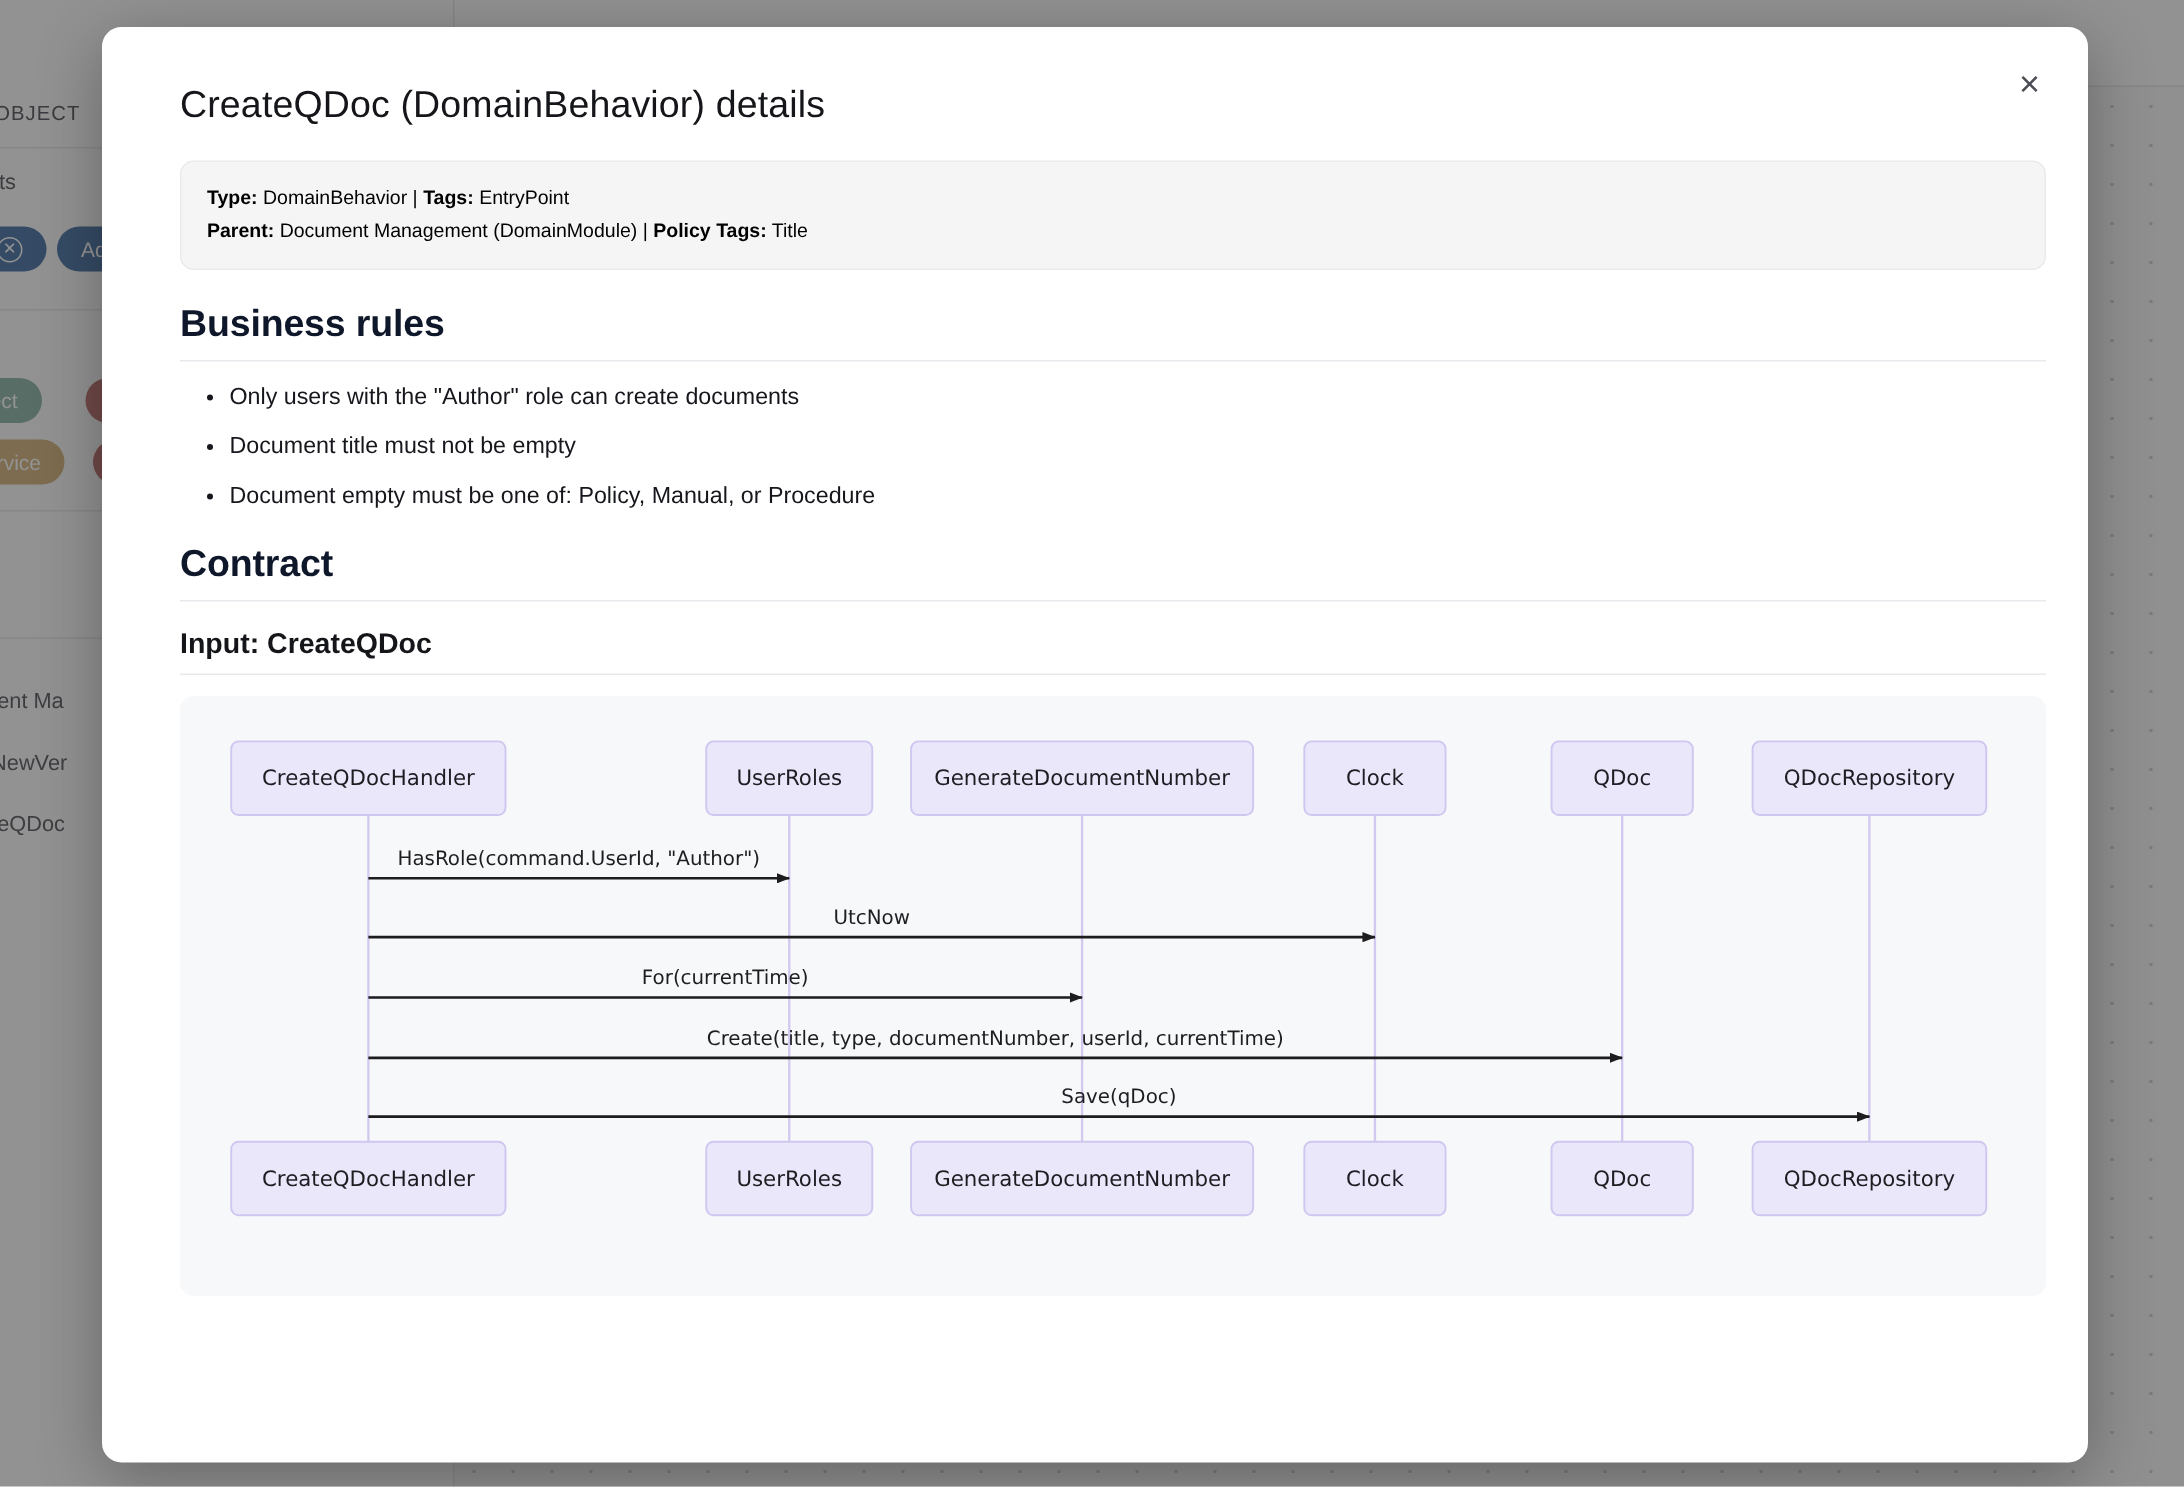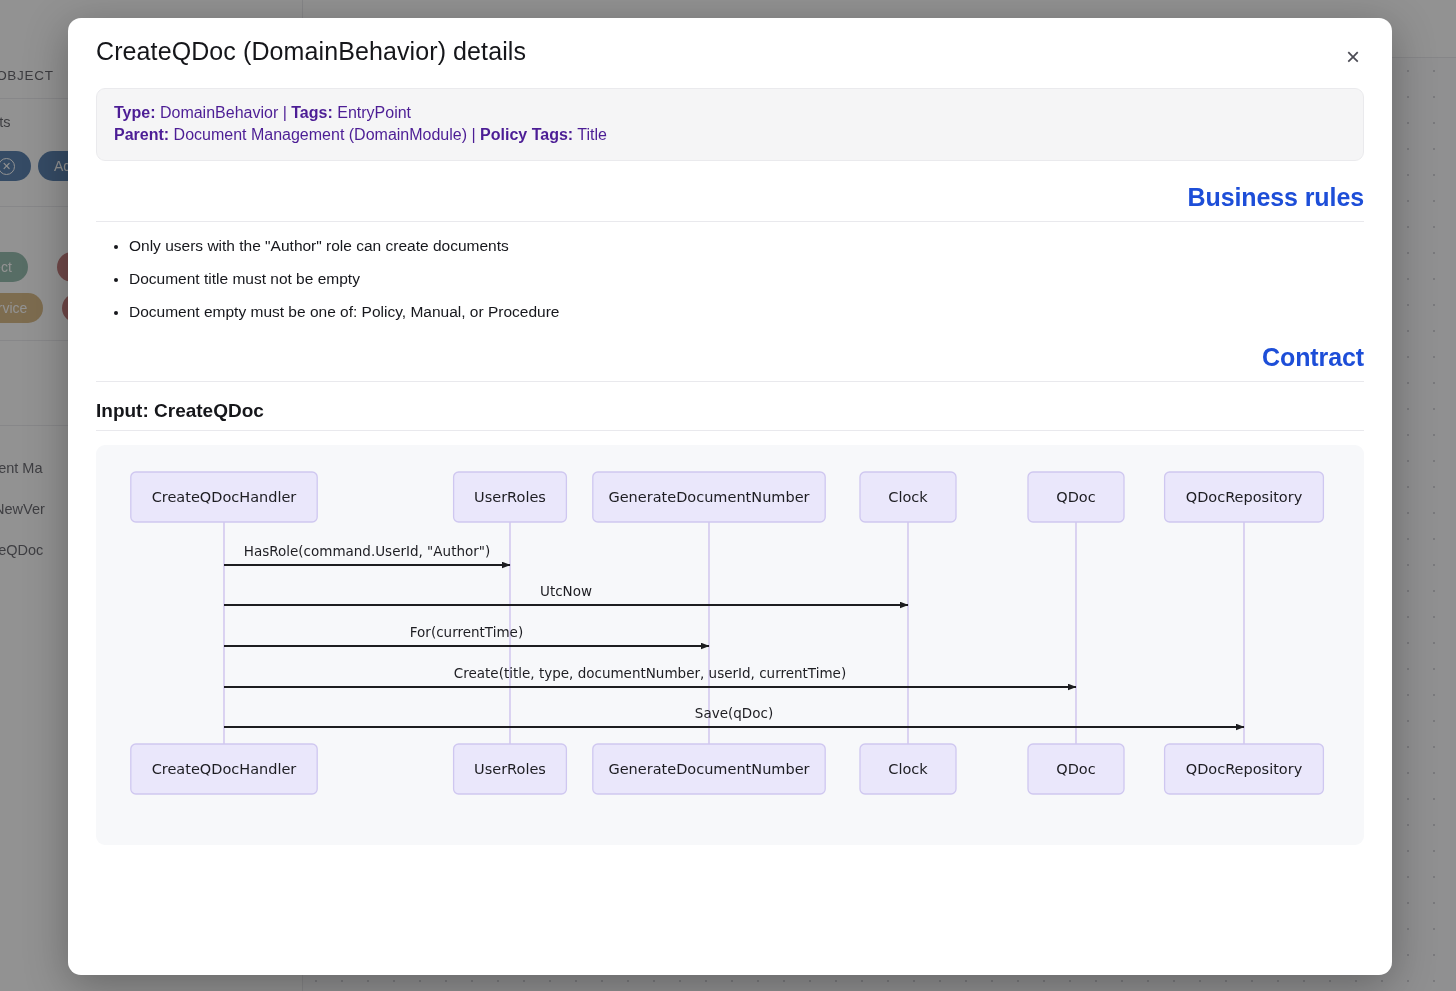--- a/index.html
+++ b/index.html
@@ -65,22 +65,23 @@
     position: absolute;
     left: 68px; top: 18px;
     width: 1324px; height: 957px;
     background: #ffffff;
     border-radius: 13px;
     box-shadow: 0 10px 44px rgba(0,0,0,.30);
     overflow: hidden;
   }
   .modal-inner {
     position: absolute; inset: 0;
-    padding: 19px 28px 0 28px;
-    overflow: hidden;
+    padding: 38px 28px 0 28px;
+    overflow: hidden;
+    margin-left: 24px;
   }
   .modal-title {
     font-size: 25px; color: #15161a; font-weight: 400;
     margin: 0 0 22px 0; letter-spacing: .1px;
   }
   #close-btn {
     position: absolute; right: 22px; top: 22px;
     width: 34px; height: 34px; border: none; background: transparent;
     color: #4c4c55; font-size: 24px; line-height: 1; cursor: pointer;
     display: flex; align-items: center; justify-content: center;
@@ -89,27 +90,27 @@
   }
 
   .meta-box {
     background: #f5f5f6;
     border: 1px solid #eaeaed;
     border-radius: 9px;
     padding: 13px 17px 14px 17px;
     margin-bottom: 22px;
   }
   .meta-line {
-    font-size: 16px; color: #4c1d95; line-height: 22px; white-space: nowrap;
+    font-size: 13px; color: #000000; line-height: 22px; white-space: nowrap;
   }
   .meta-line b { font-weight: 700; }
 
   h2.section {
-    font-size: 25px; font-weight: 700; color: #1d4ed8;
-    margin: 0 0 9px 0; letter-spacing: -.1px; text-align: right;
+    font-size: 25px; font-weight: 700; color: #0f172a;
+    margin: 0 0 9px 0; letter-spacing: -.1px;
   }
   .section-rule {
     height: 1px; background: #e9e9ed; margin: 0 0 14px 0;
   }
   h3.subsection {
     font-size: 19px; font-weight: 700; color: #15161a;
     margin: 0 0 8px 0;
   }
   ul.rules {
     margin: 0 0 22px 0; padding: 0 0 0 33px;

